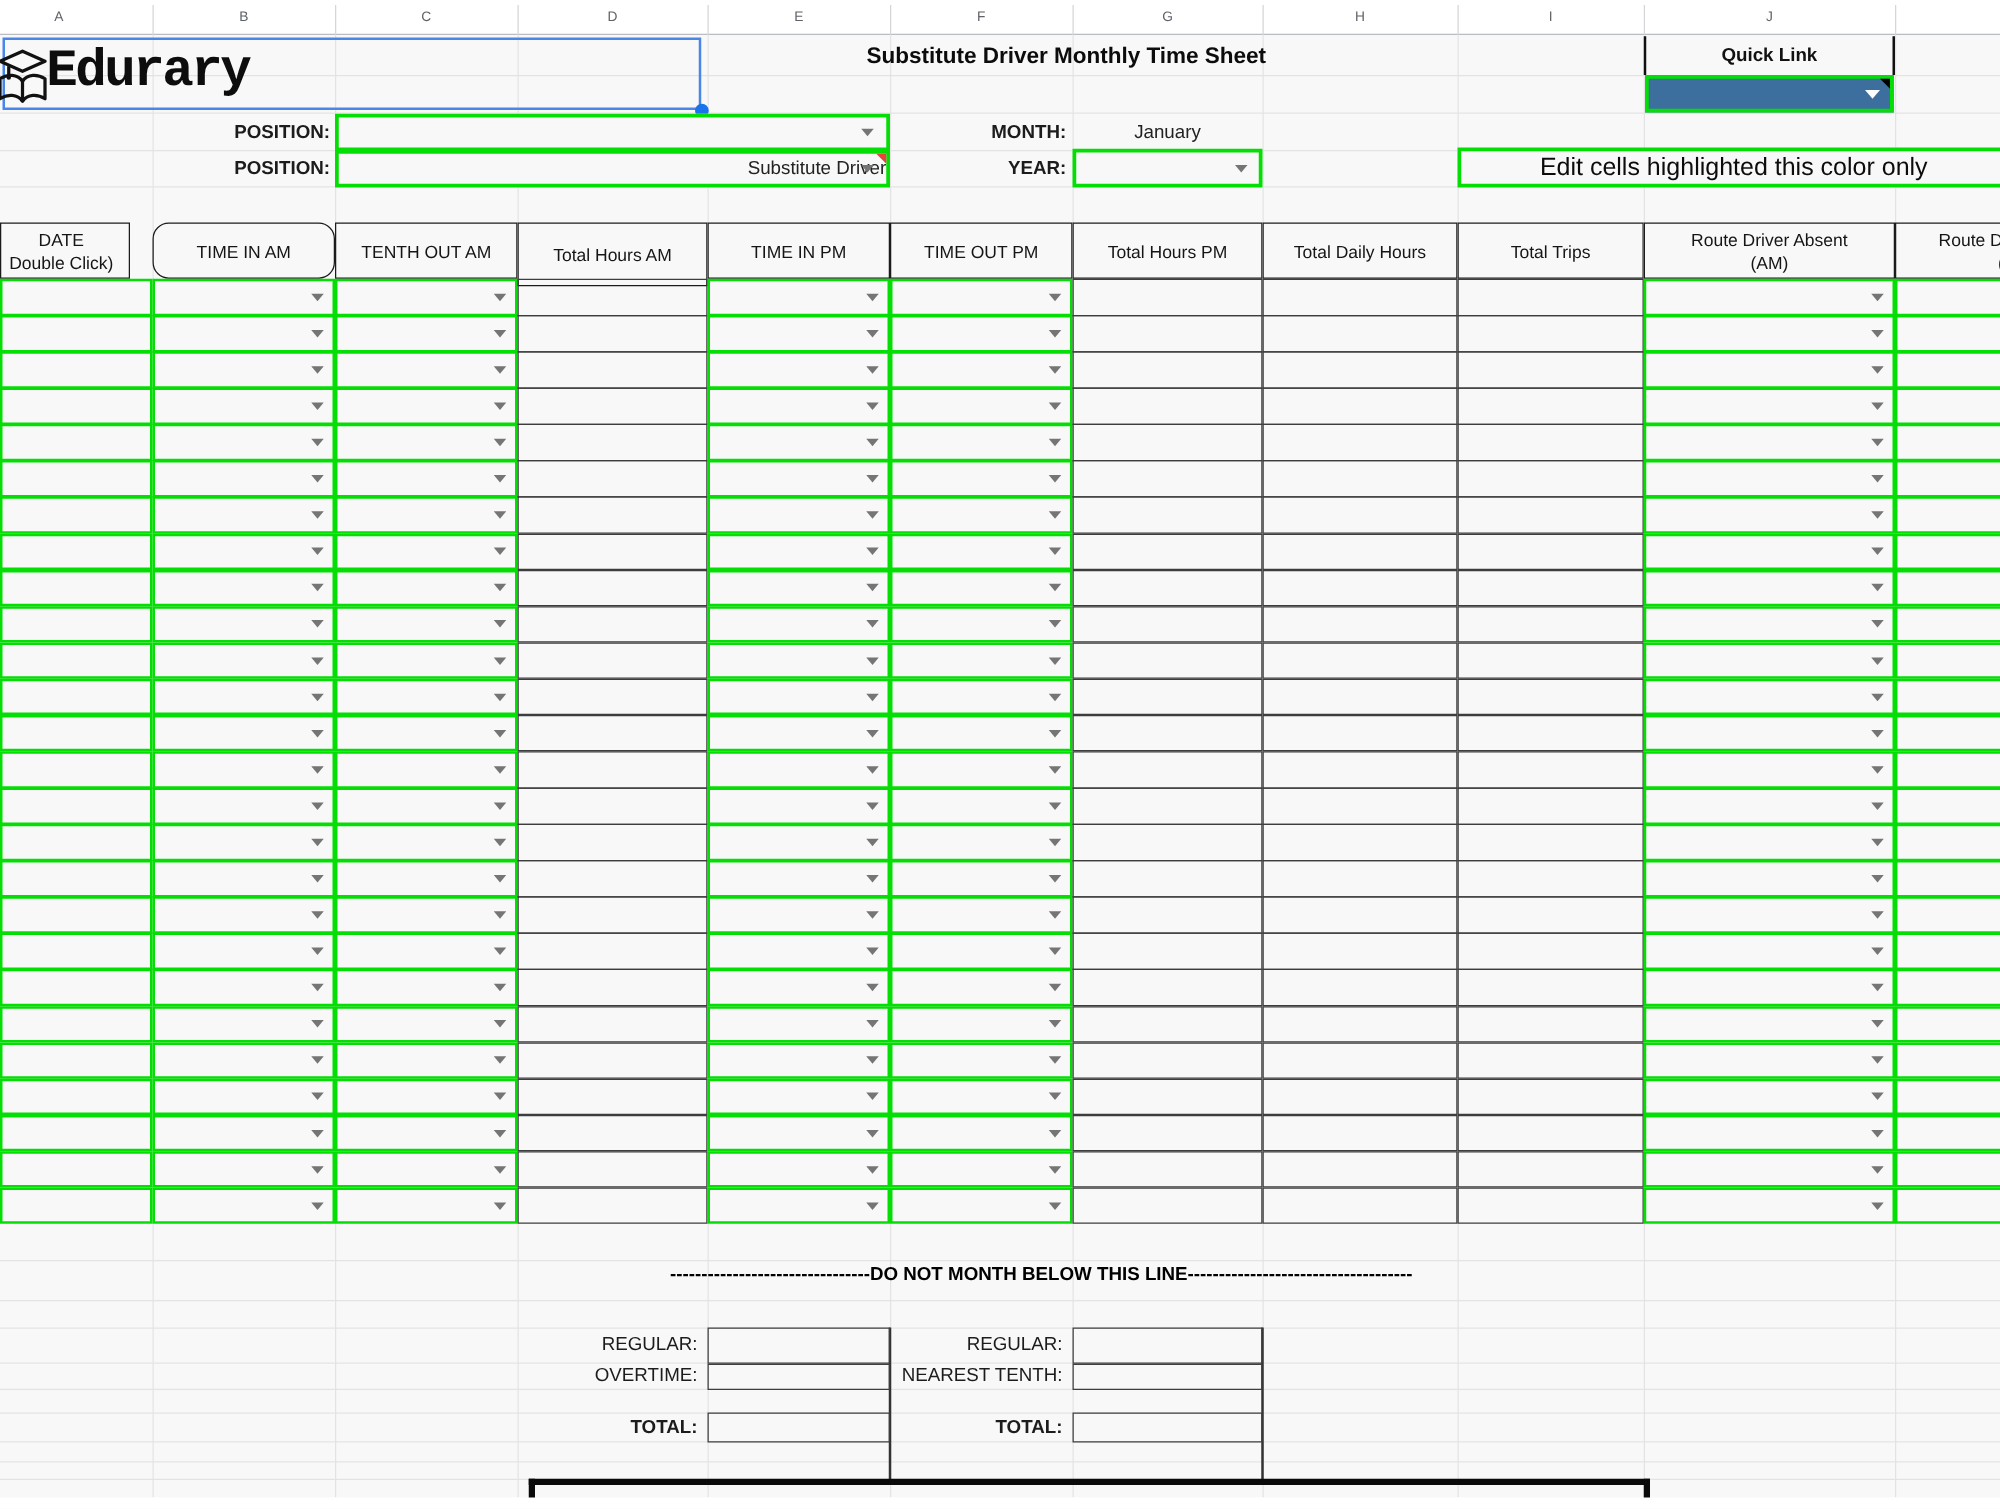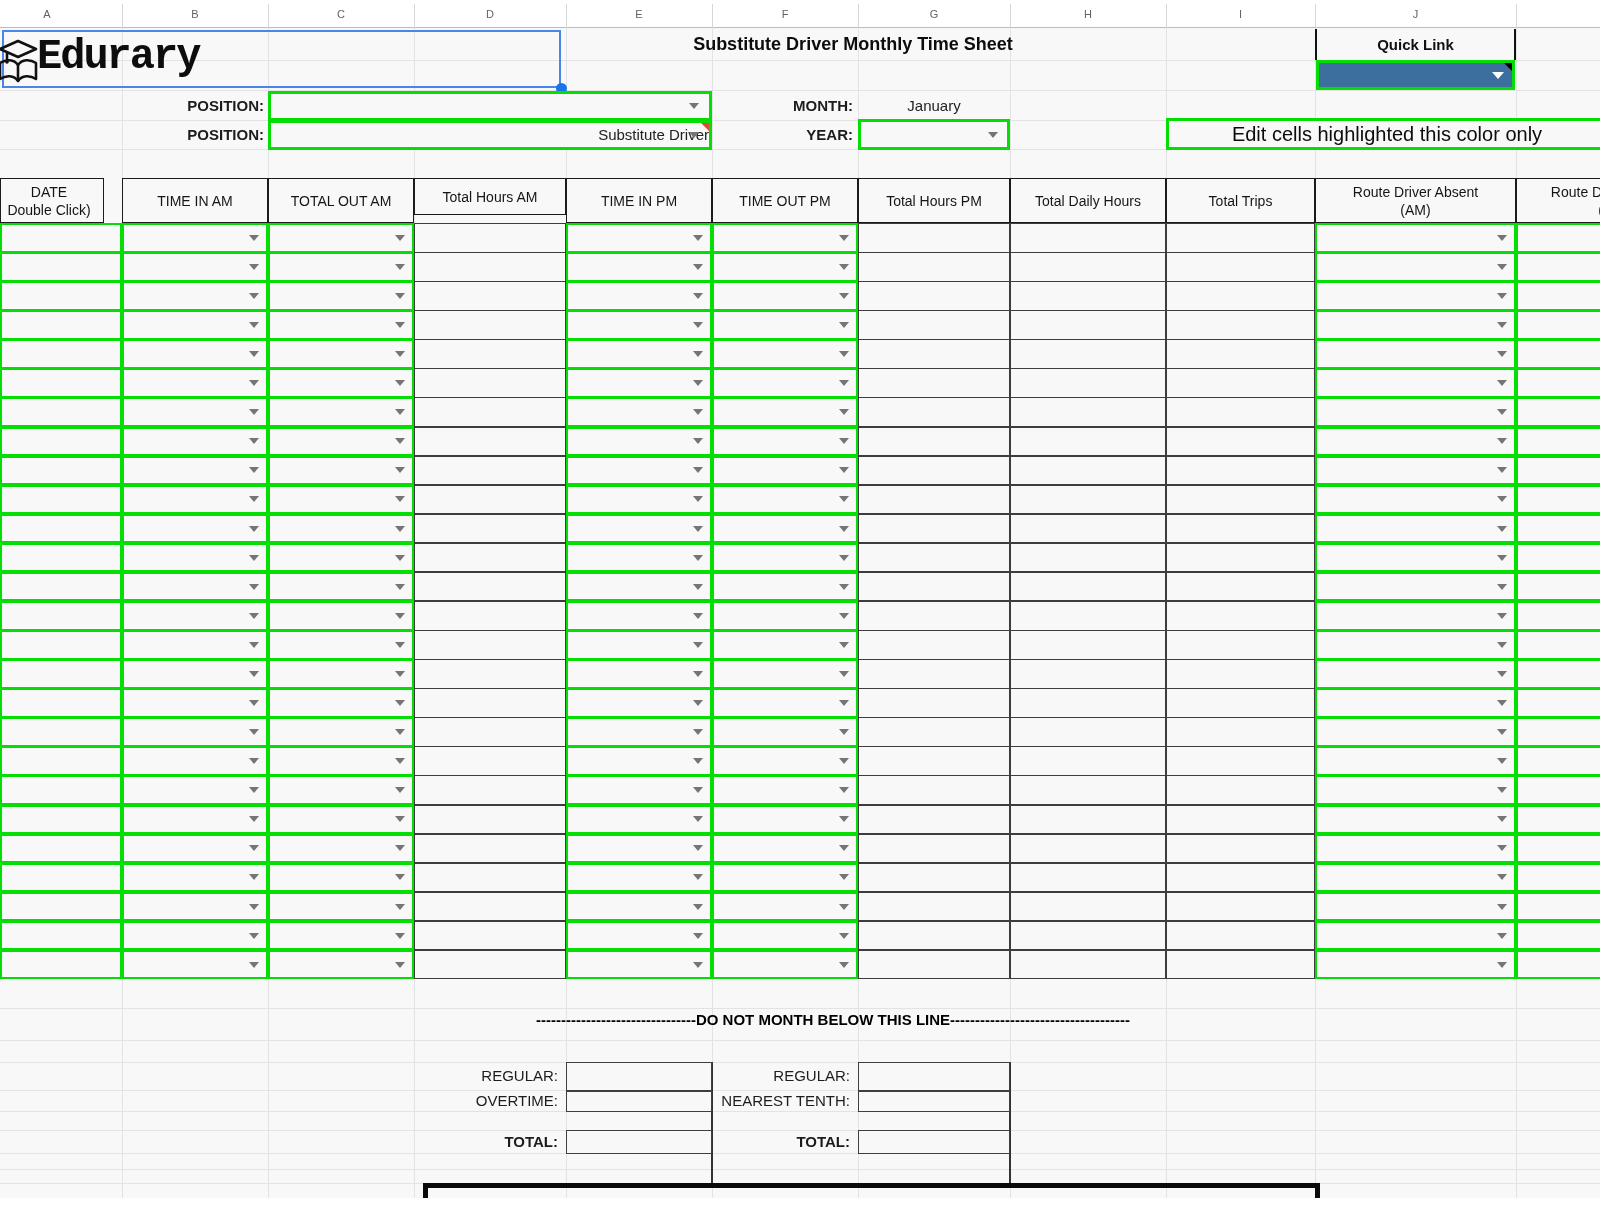--- a/index.html
+++ b/index.html
@@ -157,21 +157,21 @@
       <div class="cell green" style="left: 0px; top: 688.23px; width: 122px; height: 29.58px;"></div>
       <div class="cell green" style="left: 0px; top: 717.31px; width: 122px; height: 29.58px;"></div>
       <div class="cell green" style="left: 0px; top: 746.38px; width: 122px; height: 29.58px;"></div>
       <div class="cell green" style="left: 0px; top: 775.46px; width: 122px; height: 29.58px;"></div>
       <div class="cell green" style="left: 0px; top: 804.54px; width: 122px; height: 29.58px;"></div>
       <div class="cell green" style="left: 0px; top: 833.62px; width: 122px; height: 29.58px;"></div>
       <div class="cell green" style="left: 0px; top: 862.69px; width: 122px; height: 29.58px;"></div>
       <div class="cell green" style="left: 0px; top: 891.77px; width: 122px; height: 29.58px;"></div>
       <div class="cell green" style="left: 0px; top: 920.85px; width: 122px; height: 29.58px;"></div>
       <div class="cell green" style="left: 0px; top: 949.92px; width: 122px; height: 29.58px;"></div>
-      <div class="cell header" style="left: 122px; top: 178px; width: 146px; height: 45px;">
+      <div class="cell header" style="left: 122px; top: 178px; width: 146px; height: 45px; border-radius: 13px;">
         <div>TIME IN AM</div>
       </div>
       <div class="cell green" style="left: 122px; top: 223px; width: 146px; height: 29.58px;">
         <span class="dd"></span>
       </div>
       <div class="cell green" style="left: 122px; top: 252.08px; width: 146px; height: 29.58px;">
         <span class="dd"></span>
       </div>
       <div class="cell green" style="left: 122px; top: 281.15px; width: 146px; height: 29.58px;">
         <span class="dd"></span>
@@ -239,21 +239,21 @@
       <div class="cell green" style="left: 122px; top: 891.77px; width: 146px; height: 29.58px;">
         <span class="dd"></span>
       </div>
       <div class="cell green" style="left: 122px; top: 920.85px; width: 146px; height: 29.58px;">
         <span class="dd"></span>
       </div>
       <div class="cell green" style="left: 122px; top: 949.92px; width: 146px; height: 29.58px;">
         <span class="dd"></span>
       </div>
       <div class="cell header" style="left: 268px; top: 178px; width: 146px; height: 45px;">
-        <div>TOTAL OUT AM</div>
+        <div>TENTH OUT AM</div>
       </div>
       <div class="cell green" style="left: 268px; top: 223px; width: 146px; height: 29.58px;">
         <span class="dd"></span>
       </div>
       <div class="cell green" style="left: 268px; top: 252.08px; width: 146px; height: 29.58px;">
         <span class="dd"></span>
       </div>
       <div class="cell green" style="left: 268px; top: 281.15px; width: 146px; height: 29.58px;">
         <span class="dd"></span>
       </div>
@@ -319,21 +319,21 @@
       </div>
       <div class="cell green" style="left: 268px; top: 891.77px; width: 146px; height: 29.58px;">
         <span class="dd"></span>
       </div>
       <div class="cell green" style="left: 268px; top: 920.85px; width: 146px; height: 29.58px;">
         <span class="dd"></span>
       </div>
       <div class="cell green" style="left: 268px; top: 949.92px; width: 146px; height: 29.58px;">
         <span class="dd"></span>
       </div>
-      <div class="cell header" style="left: 414px; top: 178px; width: 152px; height: 37px;">
+      <div class="cell header" style="left: 414px; top: 178px; width: 152px; height: 51px;">
         <div>Total Hours AM</div>
       </div>
       <div class="cell dark" style="left: 414px; top: 223px; width: 152px; height: 29.58px;"></div>
       <div class="cell dark" style="left: 414px; top: 252.08px; width: 152px; height: 29.58px;"></div>
       <div class="cell dark" style="left: 414px; top: 281.15px; width: 152px; height: 29.58px;"></div>
       <div class="cell dark" style="left: 414px; top: 310.23px; width: 152px; height: 29.58px;"></div>
       <div class="cell dark" style="left: 414px; top: 339.31px; width: 152px; height: 29.58px;"></div>
       <div class="cell dark" style="left: 414px; top: 368.38px; width: 152px; height: 29.58px;"></div>
       <div class="cell dark" style="left: 414px; top: 397.46px; width: 152px; height: 29.58px;"></div>
       <div class="cell dark" style="left: 414px; top: 426.54px; width: 152px; height: 29.58px;"></div>

